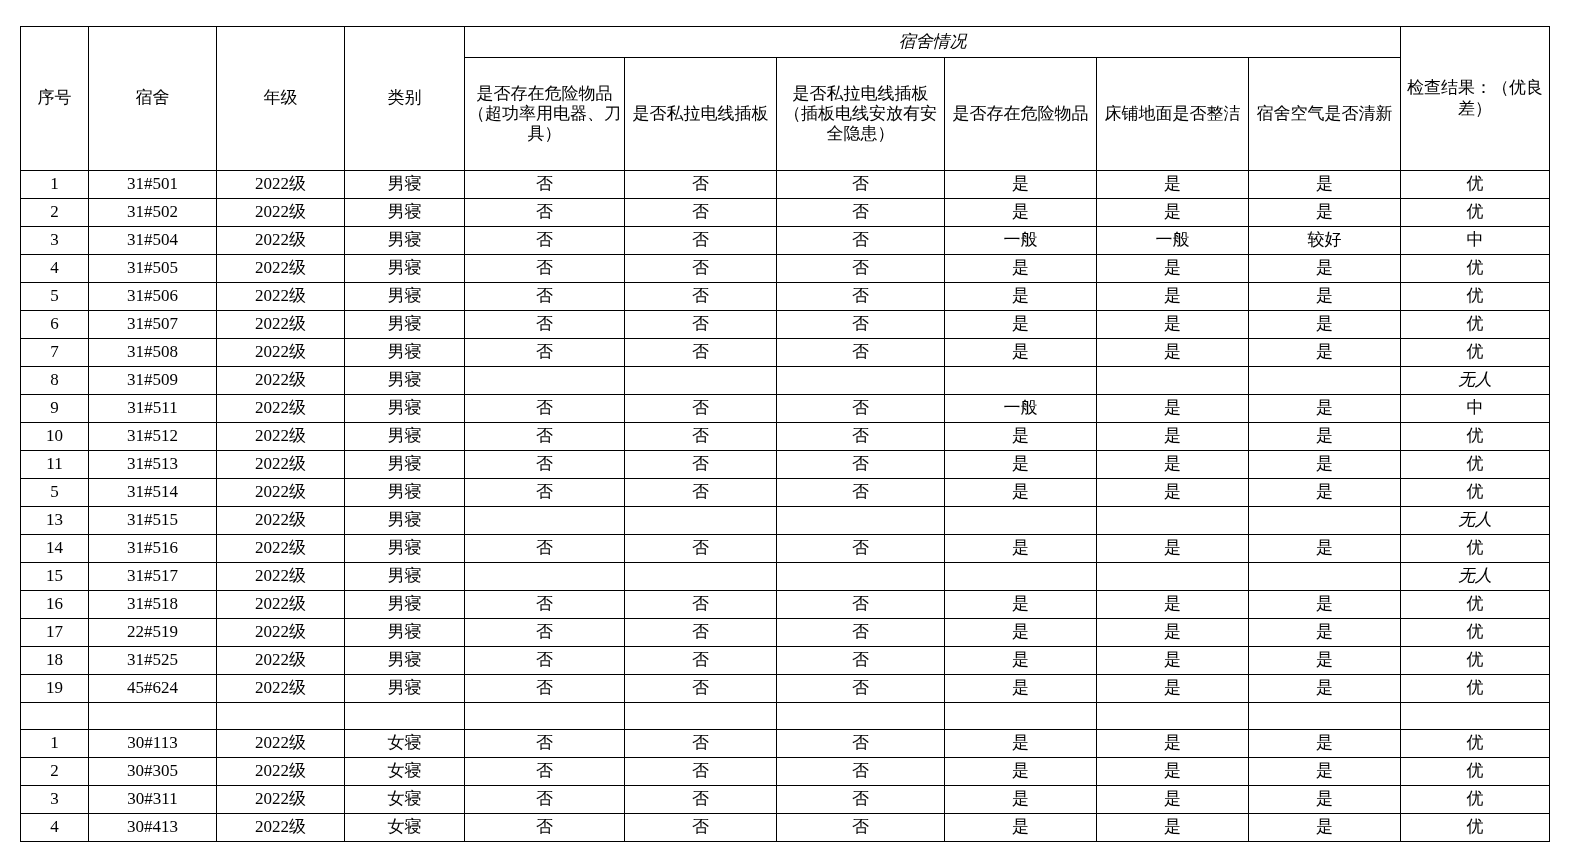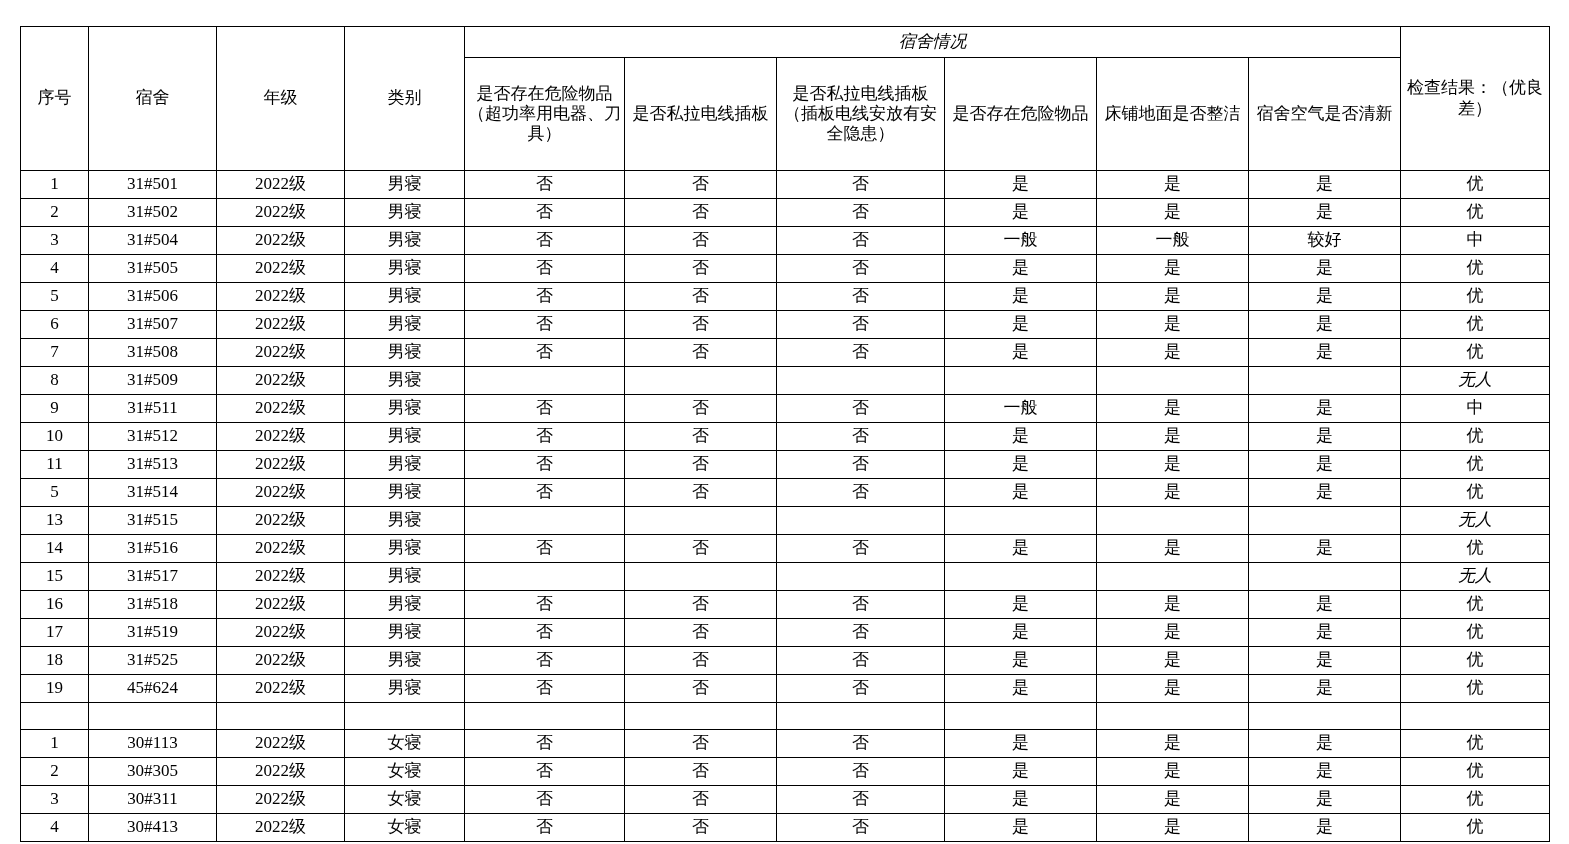--- a/index.html
+++ b/index.html
@@ -330,21 +330,21 @@
           <td>否</td>
           <td>否</td>
           <td>否</td>
           <td>是</td>
           <td>是</td>
           <td>是</td>
           <td>优</td>
         </tr>
         <tr class="data-row">
           <td class="idx-cell">17</td>
-          <td>31#519</td>
+          <td>22#519</td>
           <td>2022级</td>
           <td>男寝</td>
           <td>否</td>
           <td>否</td>
           <td>否</td>
           <td>是</td>
           <td>是</td>
           <td>是</td>
           <td>优</td>
         </tr>

